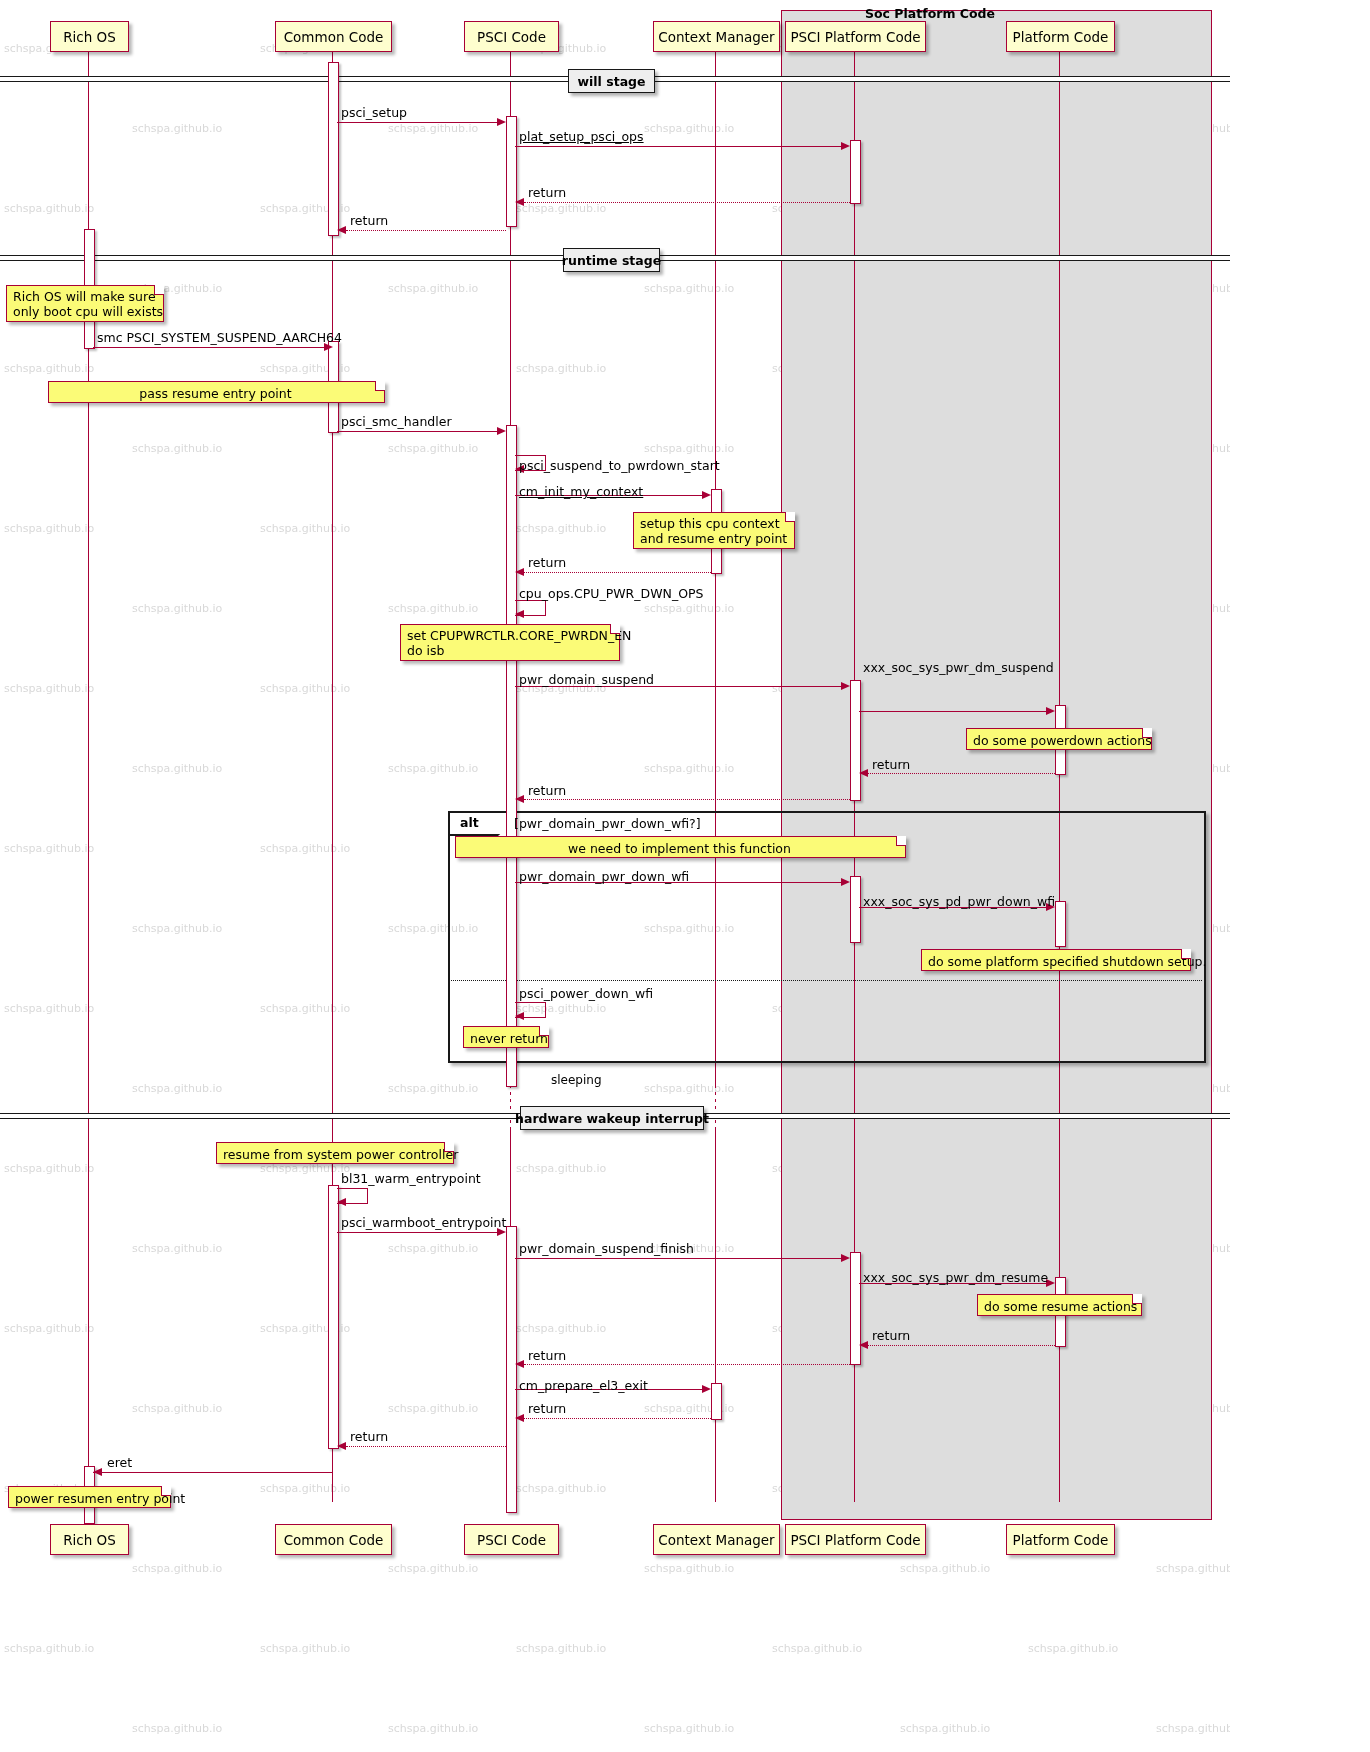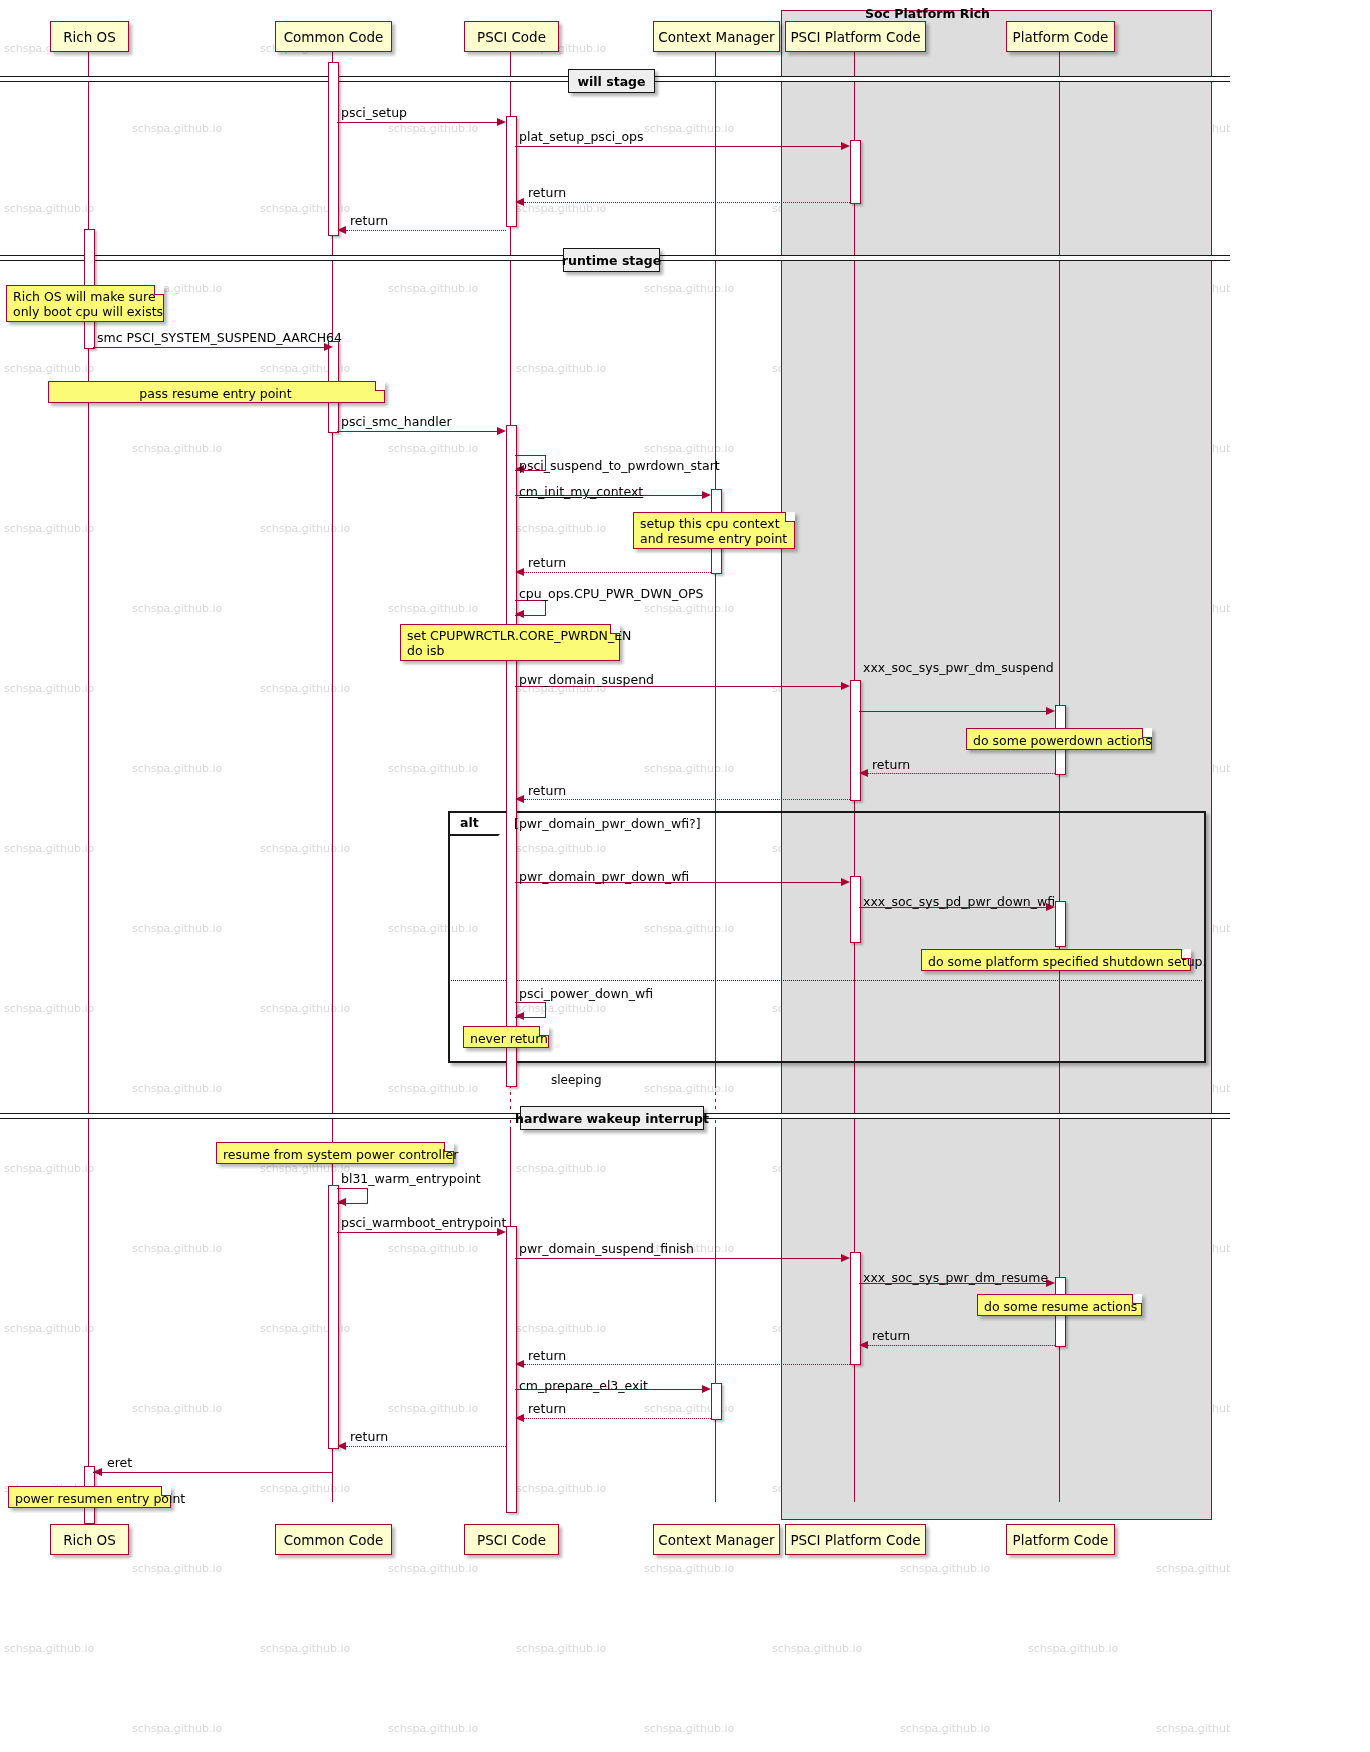--- a/index.html
+++ b/index.html
@@ -191,21 +191,21 @@
       <div class="wm" style="left: 772px; top: 1642px;">schspa.github.io</div>
       <div class="wm" style="left: 1028px; top: 1642px;">schspa.github.io</div>
       <div class="wm" style="left: 132px; top: 1722px;">schspa.github.io</div>
       <div class="wm" style="left: 388px; top: 1722px;">schspa.github.io</div>
       <div class="wm" style="left: 644px; top: 1722px;">schspa.github.io</div>
       <div class="wm" style="left: 900px; top: 1722px;">schspa.github.io</div>
       <div class="wm" style="left: 1156px; top: 1722px;">schspa.github.io</div>
     </div>
 
   <div class="groupbox" style="left:781px;top:10px;width:429px;height:1508px;"></div>
-  <div class="grouplabel" style="left:865px;top:6px;">Soc Platform Rich</div>
+  <div class="grouplabel" style="left:865px;top:6px;">Soc Platform Code</div>
 
   <div class="lifeline" style="left:88px;top:52px;height:1450px;"></div>
   <div class="lifeline" style="left:332px;top:52px;height:1450px;"></div>
   <div class="lifeline" style="left:510px;top:52px;height:1033px;"></div>
   <div class="lifeline-dot" style="left:510px;top:1085px;height:45px;"></div>
   <div class="lifeline" style="left:510px;top:1130px;height:372px;"></div>
 
   <div class="lifeline" style="left:715px;top:52px;height:1033px;"></div>
   <div class="lifeline-dot" style="left:715px;top:1085px;height:45px;"></div>
   <div class="lifeline" style="left:715px;top:1130px;height:372px;"></div>
@@ -299,21 +299,21 @@
   <div class="act" style="left:711px;top:1383px;width:9px;height:35px;"></div>
 
   <div class="act" style="left:84px;top:1466px;width:9px;height:56px;"></div>
 
   <div class="msg" style="left:337px;top:122px;width:164px;"></div>
   <div class="arrowR" style="left:497px;top:117.5px;"></div>
   <div class="mlabel" style="left:341px;top:105px;">psci_setup</div>
 
   <div class="msg" style="left:515px;top:146px;width:330px;"></div>
   <div class="arrowR" style="left:841px;top:141.5px;"></div>
-  <div class="mlabel" style="left:519px;top:129px;">plat_setup_psci_ops</div>
+  <div class="mlabel" style="left:519px;top:129px;text-decoration:underline;">plat_setup_psci_ops</div>
 
   <div class="msg dotted" style="left:524px;top:202px;width:326px;"></div>
   <div class="arrowL" style="left:515px;top:197.5px;"></div>
   <div class="mlabel" style="left:528px;top:185px;">return</div>
 
   <div class="msg dotted" style="left:346px;top:230px;width:160px;"></div>
   <div class="arrowL" style="left:337px;top:225.5px;"></div>
   <div class="mlabel" style="left:350px;top:213px;">return</div>
 
   <div class="note" style="left:6px;top:285px;width:158px;height:37px;">Rich OS will make sure
@@ -368,20 +368,21 @@
   <div class="msg dotted" style="left:524px;top:799px;width:326px;"></div>
   <div class="arrowL" style="left:515px;top:794.5px;"></div>
   <div class="mlabel" style="left:528px;top:783px;">return</div>
 
   <div class="altbox" style="left:448px;top:811px;width:754px;height:248px;"></div>
   <div class="altTab" style="left:448px;top:811px;width:59px;height:23px;
               clip-path:polygon(0 0,100% 0,100% 60%,82% 100%,0 100%);"></div>
   <div class="altlabel" style="left:460px;top:815px;">alt</div>
   <div class="altcond" style="left:514px;top:816px;">[pwr_domain_pwr_down_wfi?]</div>
 
+  <div class="note centered" style="left:455px;top:836px;width:451px;height:22px;line-height:17px;">we need to implement this function</div>
 
   <div class="msg" style="left:515px;top:882px;width:330px;"></div>
   <div class="arrowR" style="left:841px;top:877.5px;"></div>
   <div class="mlabel" style="left:519px;top:869px;">pwr_domain_pwr_down_wfi</div>
 
   <div class="msg" style="left:859px;top:907px;width:191px;"></div>
   <div class="arrowR" style="left:1046px;top:902.5px;"></div>
   <div class="mlabel" style="left:863px;top:894px;">xxx_soc_sys_pd_pwr_down_wfi</div>
 
   <div class="note" style="left:921px;top:949px;width:270px;height:22px;line-height:17px;">do some platform specified shutdown setup.</div>

